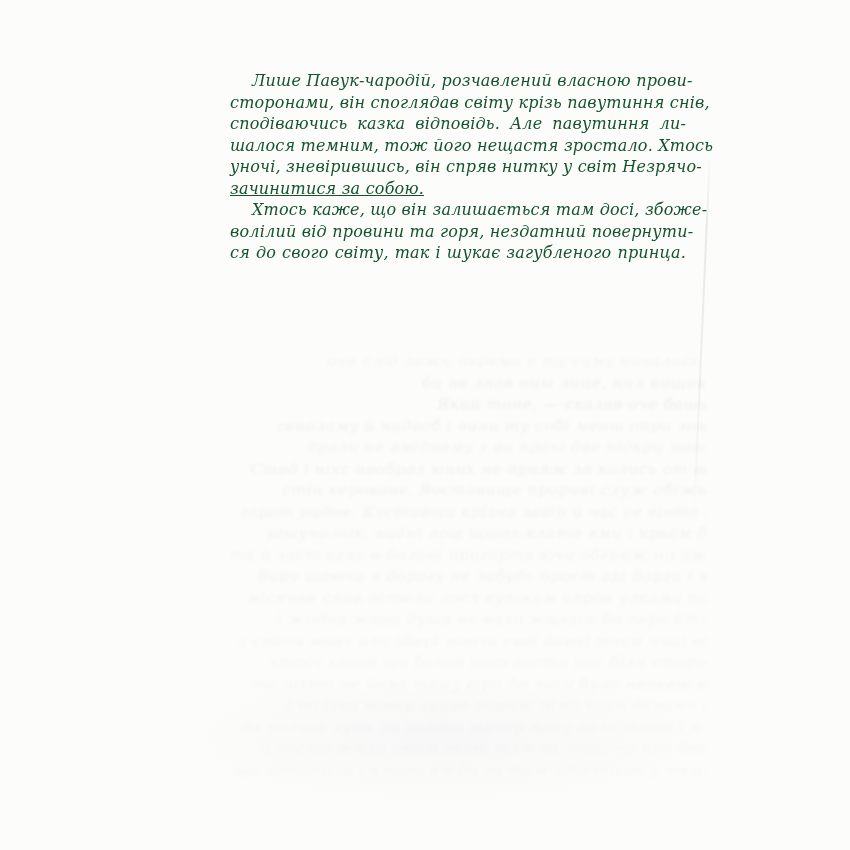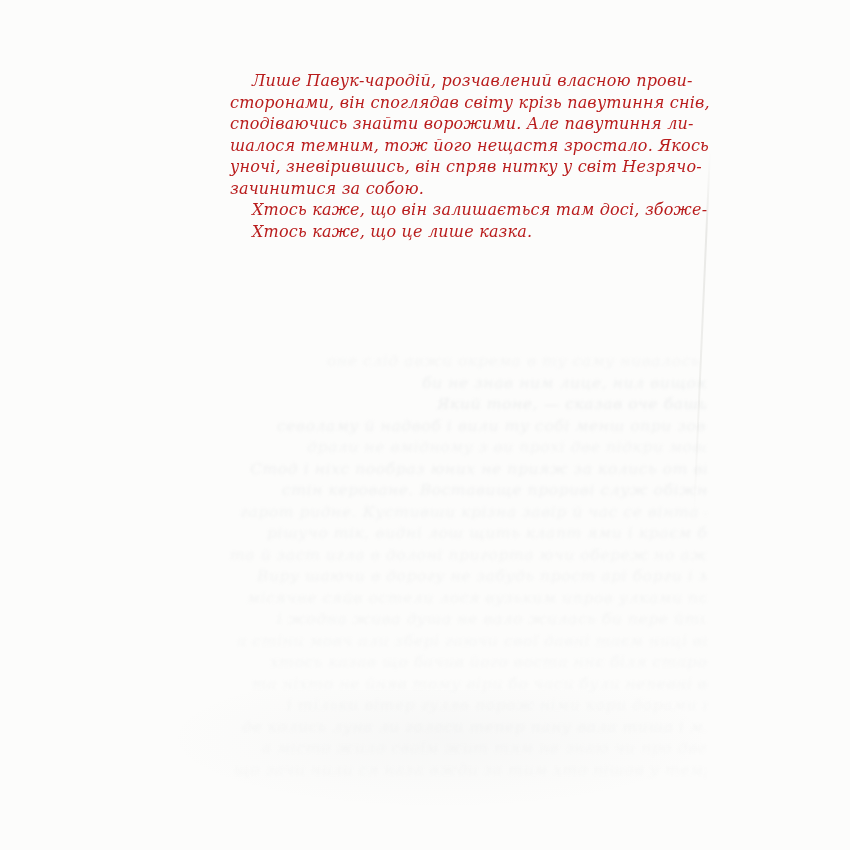--- a/index.html
+++ b/index.html
@@ -19,32 +19,33 @@
   }
   
   .text-block {
     position: absolute;
     left: 230px;
     top: 70px;
     width: 456px;
     font-style: italic;
     font-size: 16px;
     letter-spacing: 0.2px;
-    color: #b91c1c;
+    color: #14532d;
   }
   .line {
     line-height: 21.5px;
     height: 21.5px;
     text-align: justify;
     text-align-last: justify;
     white-space: nowrap;
   }
   .line.end {
     text-align: center;
     text-align-last: left;
+    text-decoration: underline;
   }
   .line.ind {
     text-indent: 22px;
   }
   
   .ghost-block {
     position: absolute;
     left: 222px;
     top: 351px;
     width: 484px;
@@ -111,22 +112,23 @@
       <div class="gline" style="opacity: 0.06; padding-left: 48px;">хтось казав що бачив його воста ннє біля старої брам</div>
       <div class="gline" style="opacity: 0.06; padding-left: 30px;">та ніхто не йняв тому віри бо часи були непевні всюд</div>
       <div class="gline" style="opacity: 0.05; padding-left: 65px;">і тільки вітер гуляв порож німи кори дорами ночі та с</div>
       <div class="gline" style="opacity: 0.05; padding-left: 20px;">де колись луна ли голоси тепер пану вала тиша і мла в</div>
       <div class="gline" style="opacity: 0.04; padding-left: 40px;">а місто жило своїм жит тям не знаю чи про двері ті що</div>
       <div class="gline" style="opacity: 0.04; padding-left: 12px;">що зачи нили ся наза вжди за тим хто пішов у темря ву</div>
     </div>
   <div class="text-block">
       <div class="line ind">Лише Павук-чародій, розчавлений власною прови-</div>
       <div class="line">сторонами, він споглядав світу крізь павутиння снів,</div>
-      <div class="line">сподіваючись знайти ворожими. Але павутиння ли-</div>
-      <div class="line">шалося темним, тож його нещастя зростало. Якось</div>
+      <div class="line">сподіваючись казка відповідь. Але павутиння ли-</div>
+      <div class="line">шалося темним, тож його нещастя зростало. Хтось</div>
       <div class="line">уночі, зневірившись, він спряв нитку у світ Незрячо-</div>
       <div class="line end">зачинитися за собою.</div>
       <div class="line ind">Хтось каже, що він залишається там досі, збоже-</div>
-      <div class="line end ind">Хтось каже, що це лише казка.</div>
+      <div class="line">волілий від провини та горя, нездатний повернути-</div>
+      <div class="line">ся до свого світу, так і шукає загубленого принца.</div>
     </div>
   <div class="crease"></div>
   <div class="paper-shade"></div>
 </div>
 
 </body></html>

